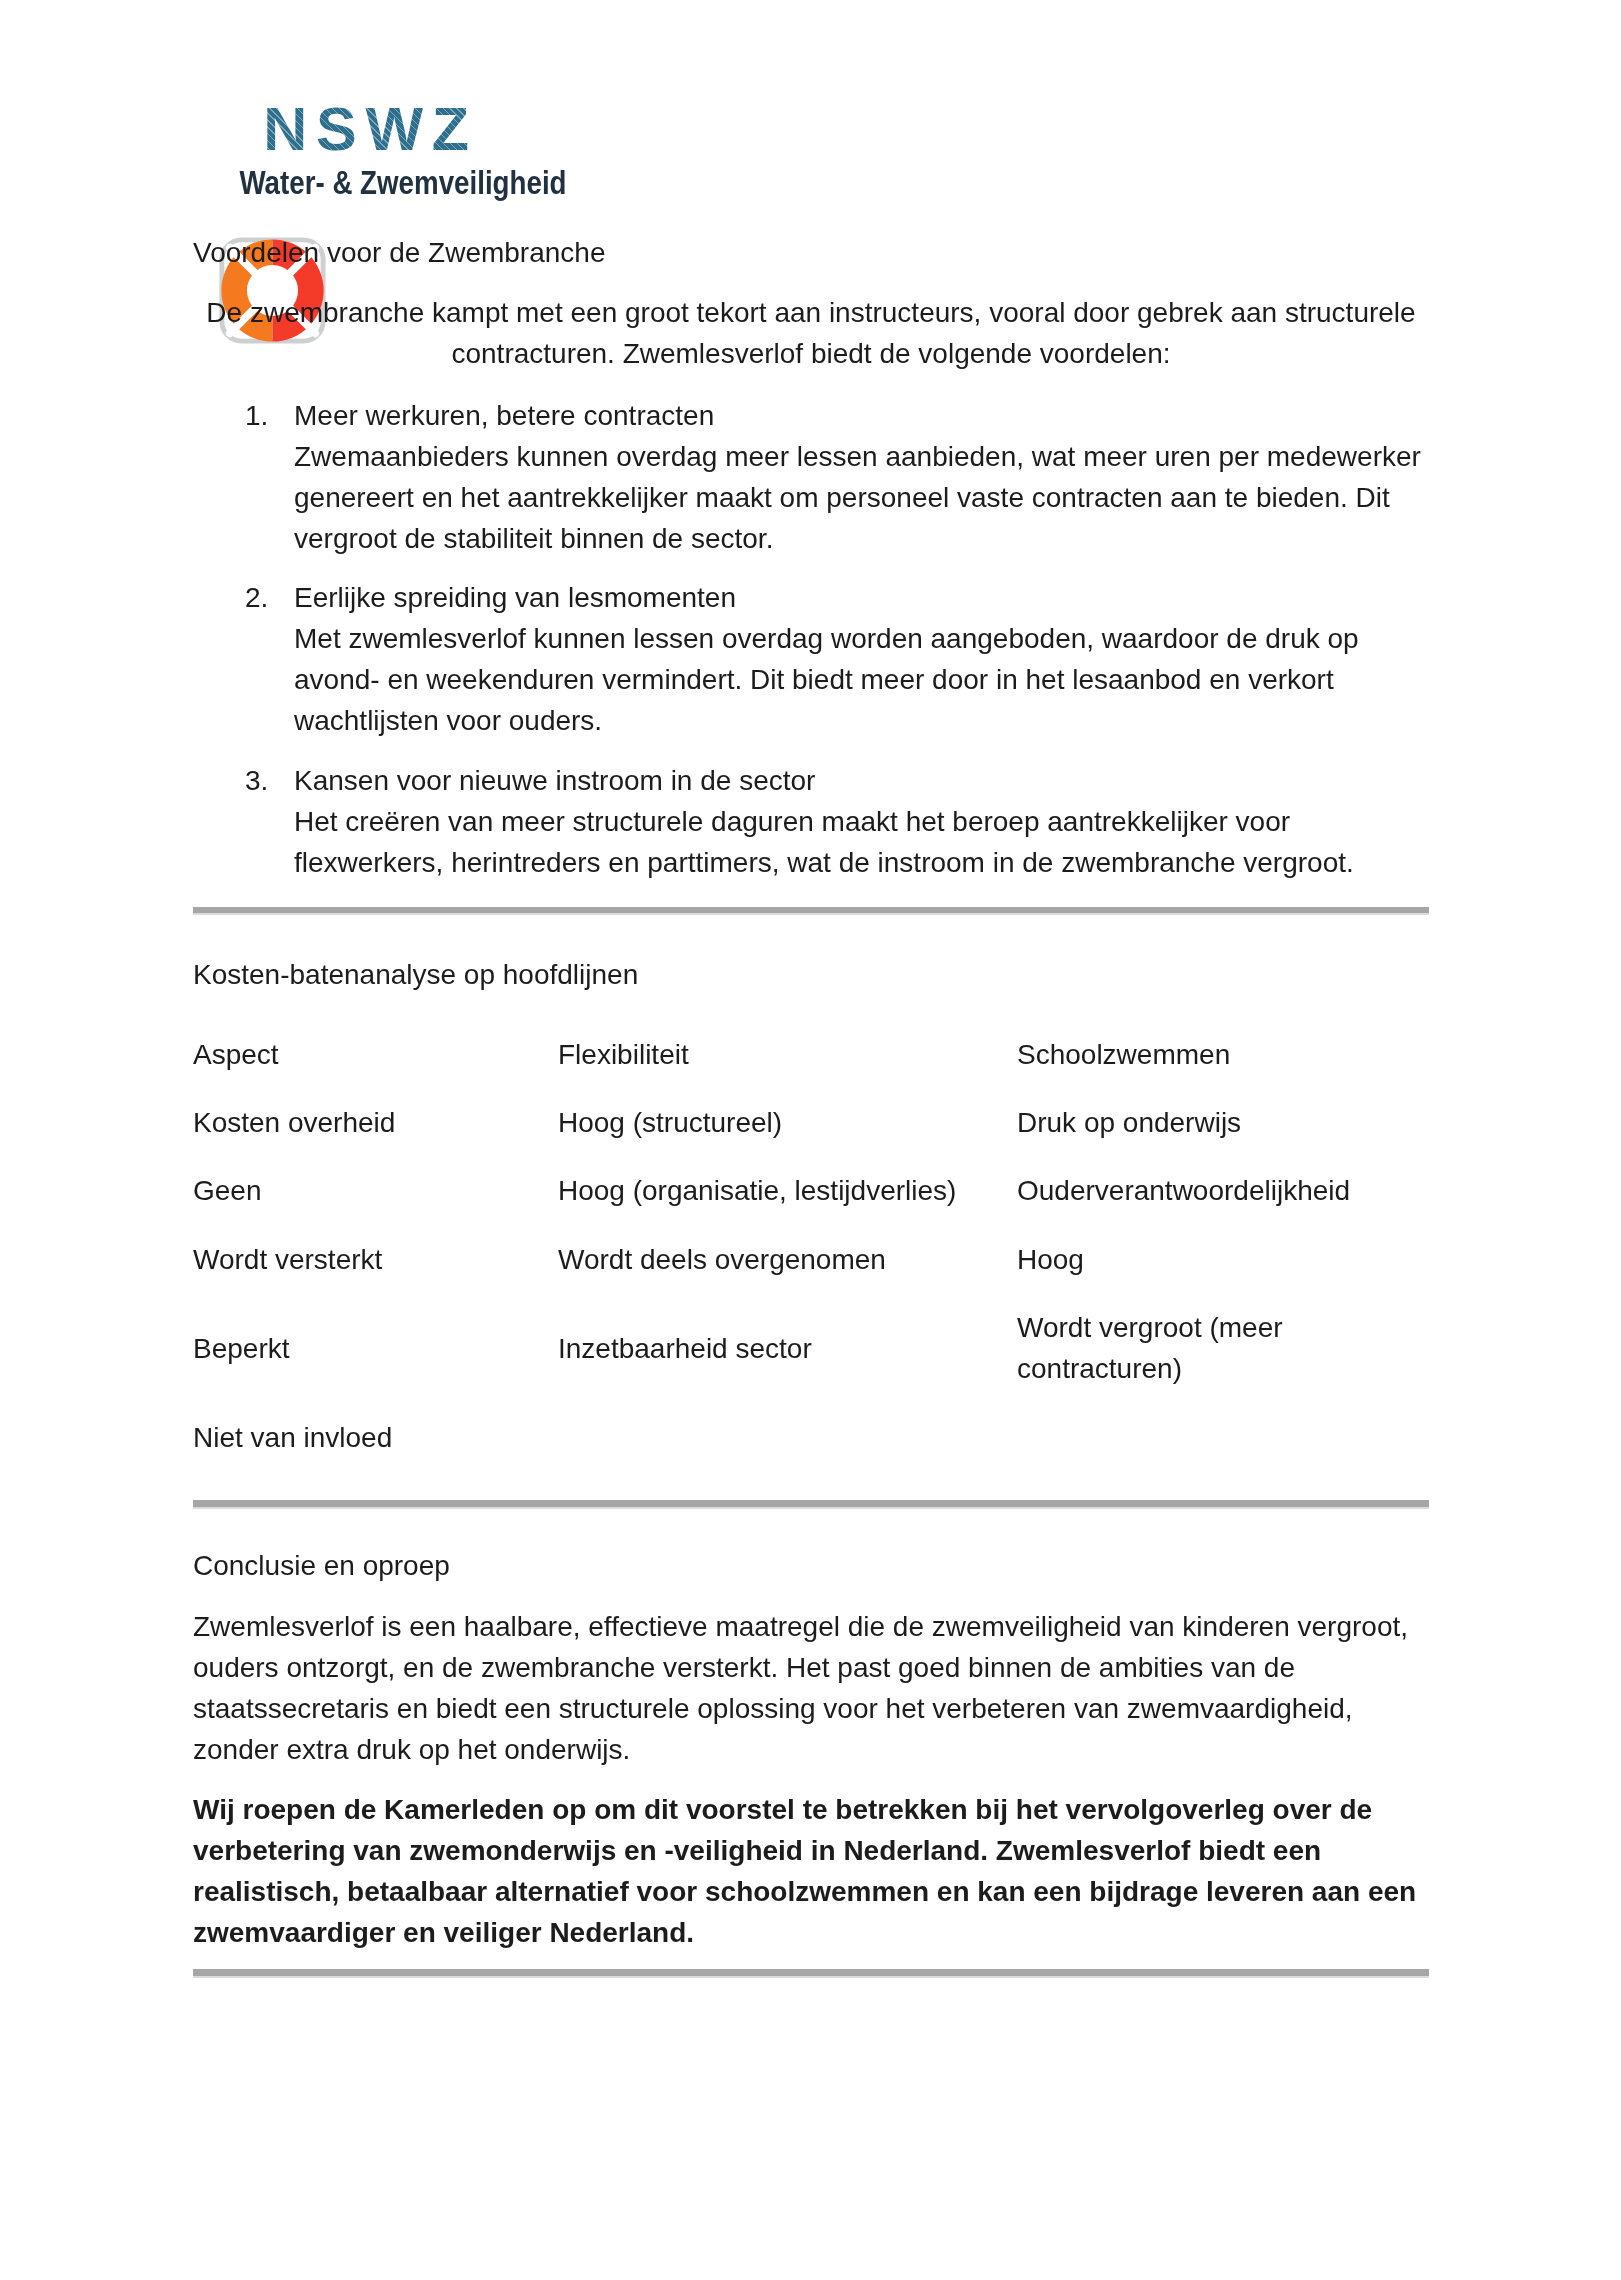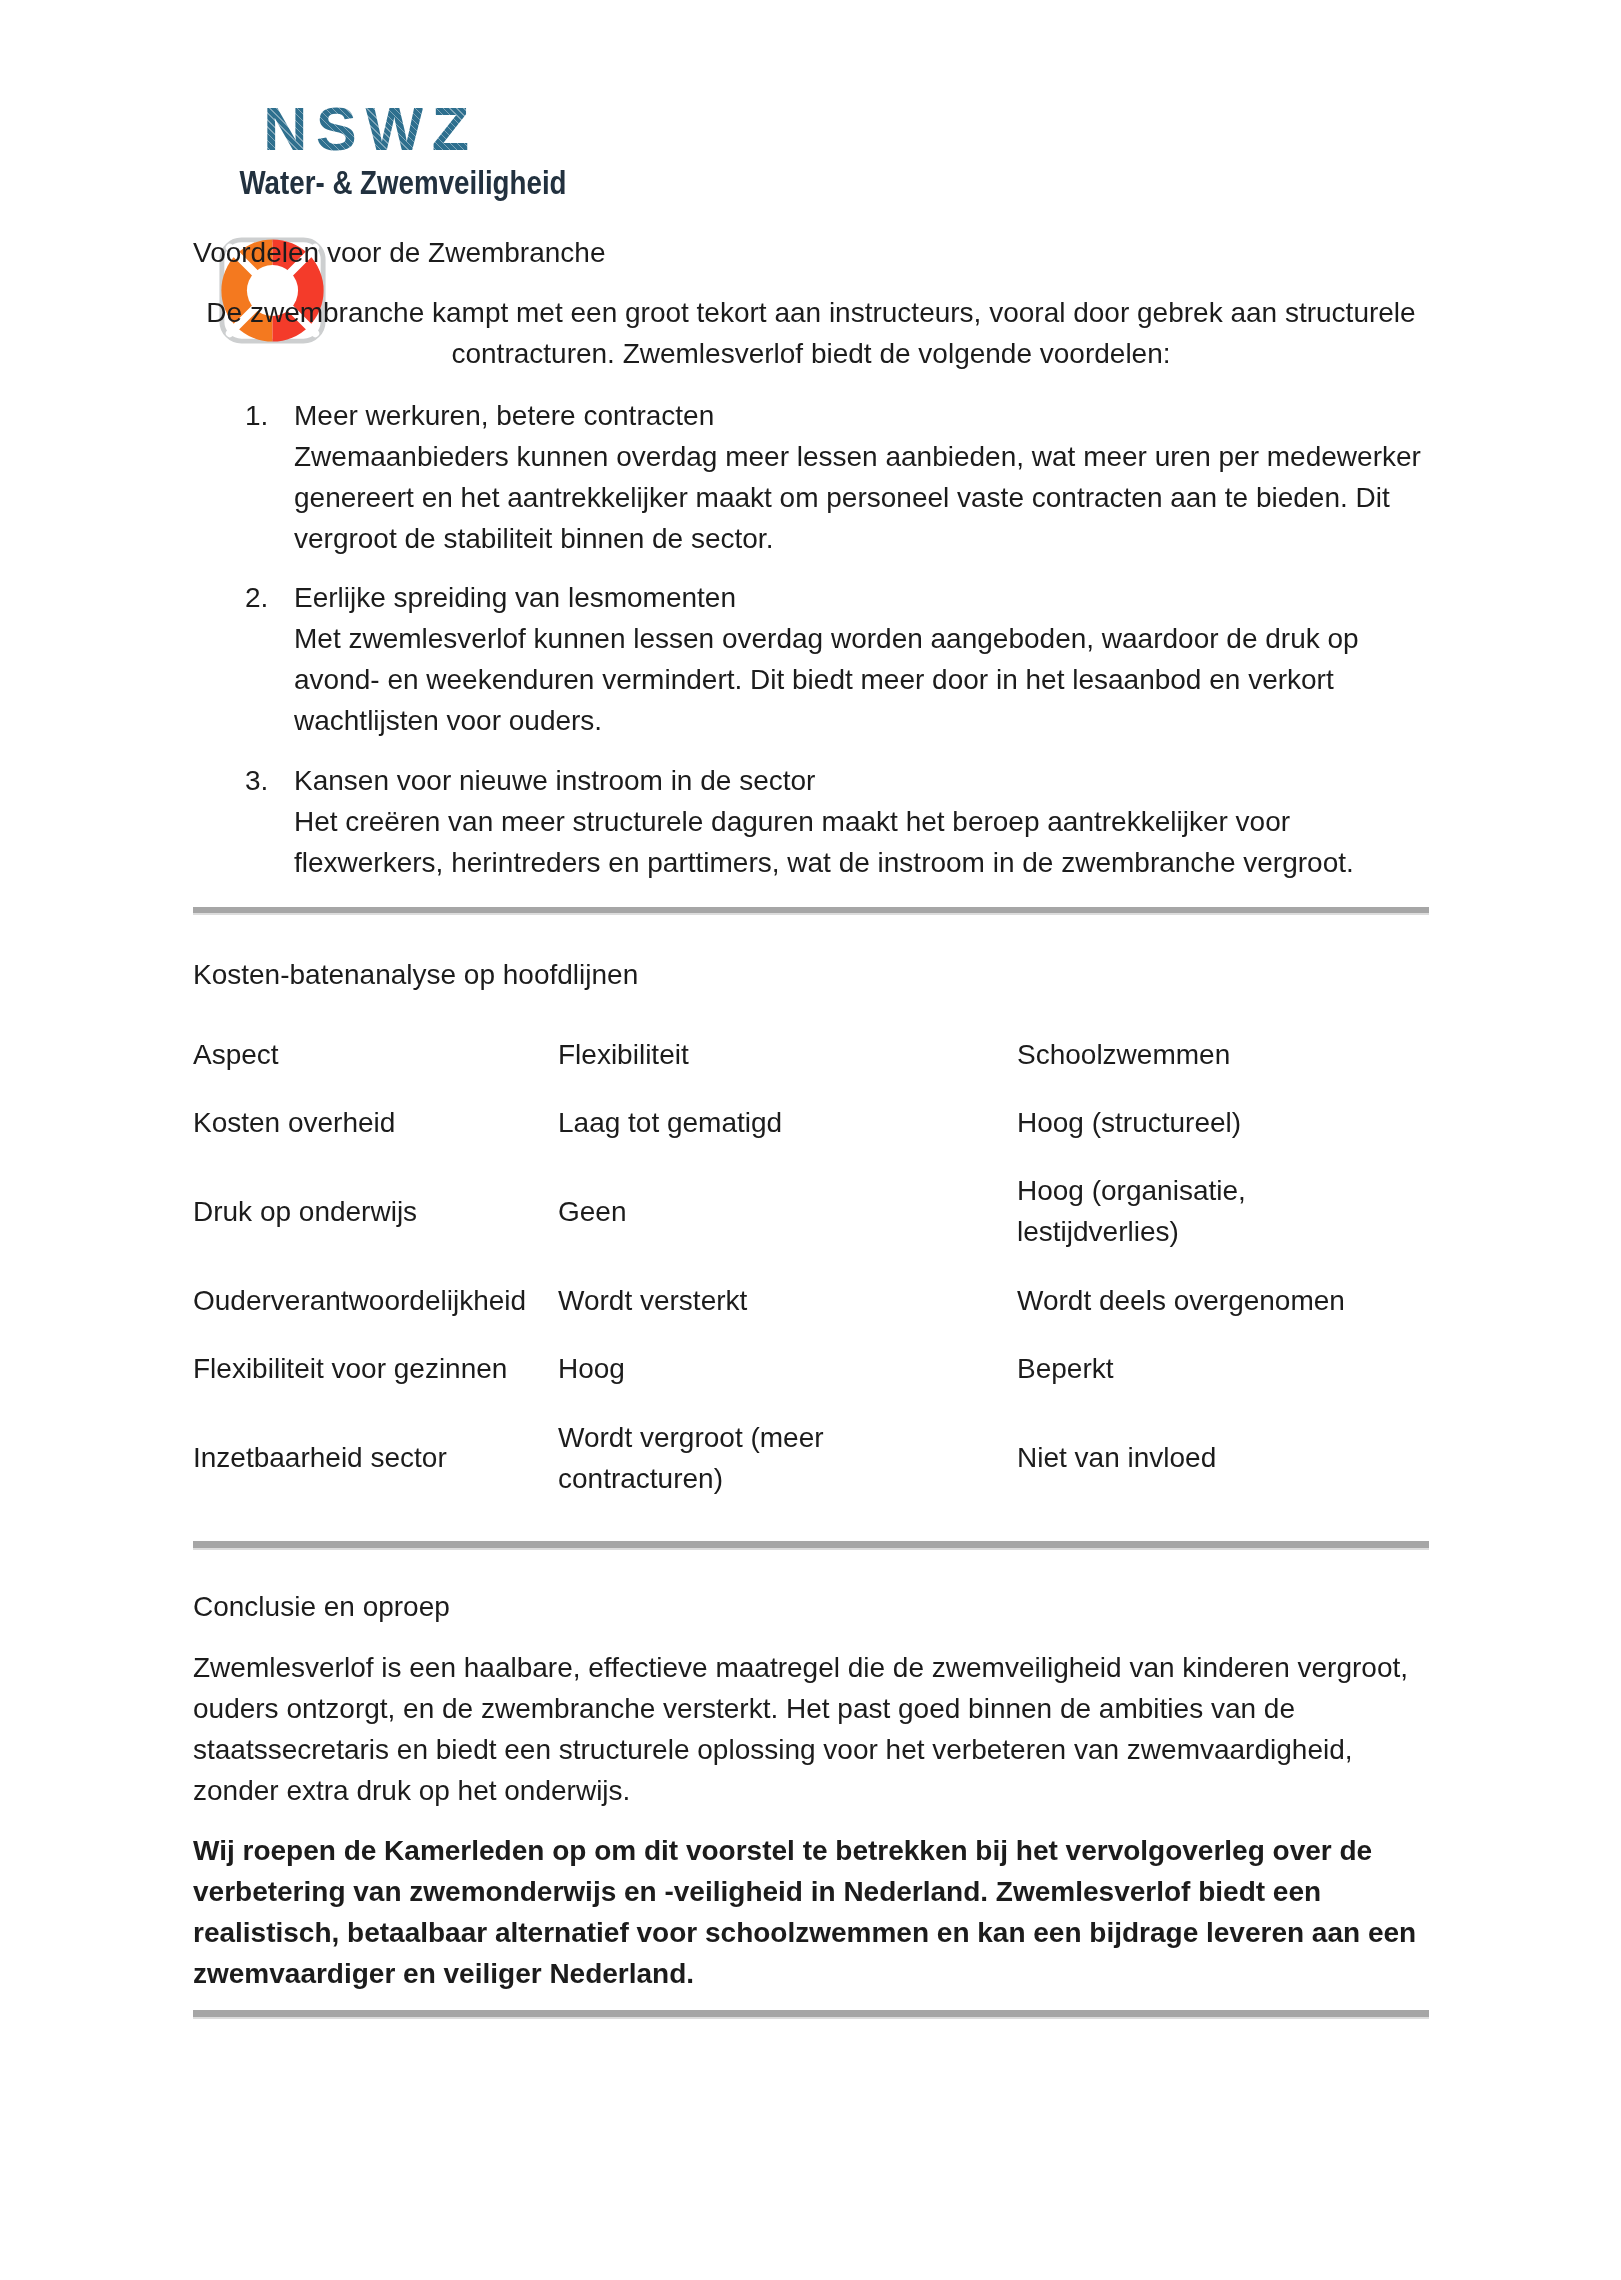--- a/index.html
+++ b/index.html
@@ -144,32 +144,30 @@
     <div class="divider divider-1"></div>
 
     <div class="analysis-heading">Kosten-batenanalyse op hoofdlijnen</div>
 
     <div class="analysis-table">
       <div class="cell">Aspect</div>
       <div class="cell">Flexibiliteit</div>
       <div class="cell">Schoolzwemmen</div>
 
       <div class="cell">Kosten overheid</div>
-      <div class="cell">Laag tot gematigd</div>
       <div class="cell">Hoog (structureel)</div>
 
       <div class="cell">Druk op onderwijs</div>
       <div class="cell">Geen</div>
       <div class="cell">Hoog (organisatie, lestijdverlies)</div>
 
       <div class="cell">Ouderverantwoordelijkheid</div>
       <div class="cell">Wordt versterkt</div>
       <div class="cell">Wordt deels overgenomen</div>
 
-      <div class="cell">Flexibiliteit voor gezinnen</div>
       <div class="cell">Hoog</div>
       <div class="cell">Beperkt</div>
 
       <div class="cell">Inzetbaarheid sector</div>
       <div class="cell">Wordt vergroot (meer contracturen)</div>
       <div class="cell">Niet van invloed</div>
     </div>
 
     <div class="divider divider-2"></div>
 

